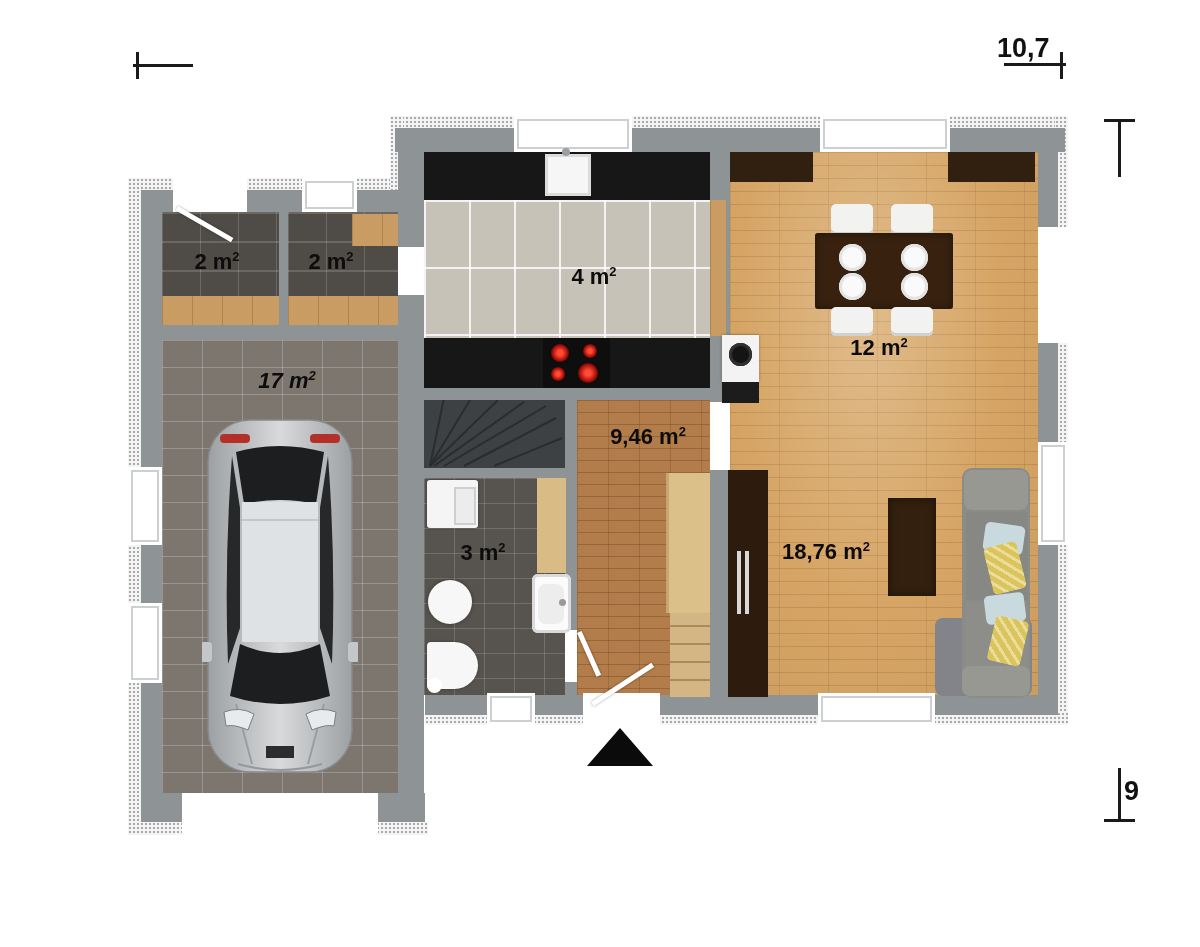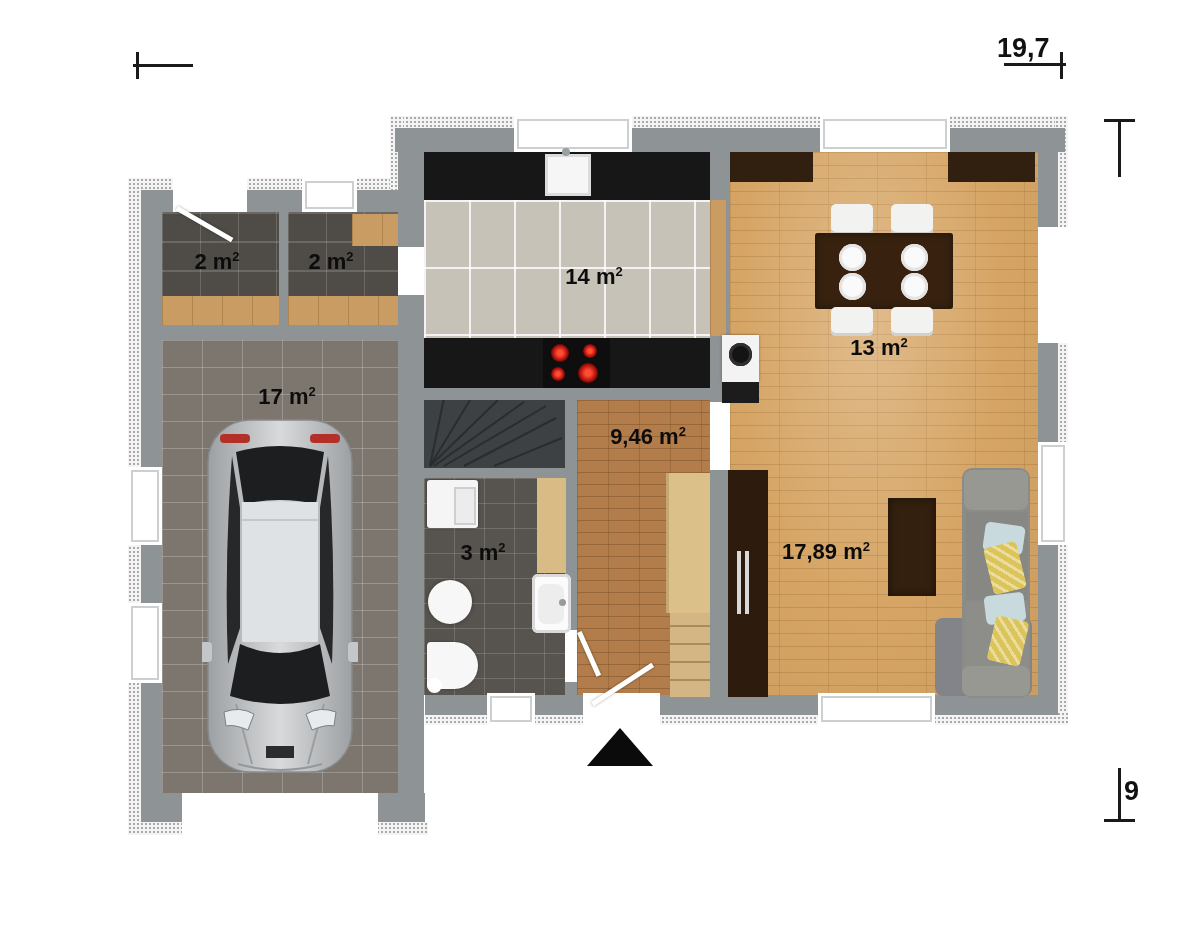--- a/index.html
+++ b/index.html
@@ -181,32 +181,32 @@
     <path d="M34 292 Q44 330 50 352" stroke="#9b9ea0" fill="none" stroke-width="2"></path>
     <path d="M122 292 Q112 330 106 352" stroke="#9b9ea0" fill="none" stroke-width="2"></path>
     <path d="M22 300 Q38 294 52 302 L46 318 Q32 312 24 314 Z" fill="#e8ebed" stroke="#7b7e80"></path>
     <path d="M134 300 Q118 294 104 302 L110 318 Q124 312 132 314 Z" fill="#e8ebed" stroke="#7b7e80"></path>
     <rect x="64" y="334" width="28" height="12" fill="#2a2c2e"></rect>
     <path d="M36 352 Q78 364 120 352" stroke="#94989a" fill="none" stroke-width="2"></path>
   </svg>
 
   <div class="lbl" style="left:217px;top:262px;"><span>2 m</span><sup>2</sup></div>
   <div class="lbl" style="left:331px;top:262px;"><span>2 m</span><sup>2</sup></div>
-  <div class="lbl" style="left:287px;top:397px;"><span>17 m</span><sup>2</sup></div>
-  <div class="lbl" style="left:594px;top:277px;"><span>14 m</span><sup>2</sup></div>
-  <div class="lbl" style="left:879px;top:348px;"><span>13 m</span><sup>2</sup></div>
+  <div class="lbl" style="left:287px;top:381px;font-style:italic;"><span>17 m</span><sup>2</sup></div>
+  <div class="lbl" style="left:594px;top:277px;"><span>4 m</span><sup>2</sup></div>
+  <div class="lbl" style="left:879px;top:348px;"><span>12 m</span><sup>2</sup></div>
   <div class="lbl" style="left:648px;top:437px;"><span>9,46 m</span><sup>2</sup></div>
   <div class="lbl" style="left:483px;top:553px;"><span>3 m</span><sup>2</sup></div>
-  <div class="lbl" style="left:826px;top:552px;"><span>17,89 m</span><sup>2</sup></div>
+  <div class="lbl" style="left:826px;top:552px;"><span>18,76 m</span><sup>2</sup></div>
 
   <div class="abs" style="left:587px;top:728px;width:0;height:0;border-left:33px solid transparent;border-right:33px solid transparent;border-bottom:38px solid #0b0b0b;"></div>
 
   <div class="dl" style="left:133px;top:64px;width:60px;height:3px;"></div>
   <div class="dl" style="left:136px;top:52px;width:3px;height:27px;"></div>
-  <div class="dim" style="left:997px;top:33px;">19,7</div>
+  <div class="dim" style="left:997px;top:33px;">10,7</div>
   <div class="dl" style="left:1004px;top:63px;width:62px;height:3px;"></div>
   <div class="dl" style="left:1060px;top:52px;width:3px;height:27px;"></div>
   <div class="dl" style="left:1118px;top:120px;width:3px;height:57px;"></div>
   <div class="dl" style="left:1104px;top:119px;width:31px;height:3px;"></div>
   <div class="dl" style="left:1118px;top:768px;width:3px;height:53px;"></div>
   <div class="dl" style="left:1104px;top:819px;width:31px;height:3px;"></div>
   <div class="dim" style="left:1124px;top:776px;">9</div>
 
 </div>
 

